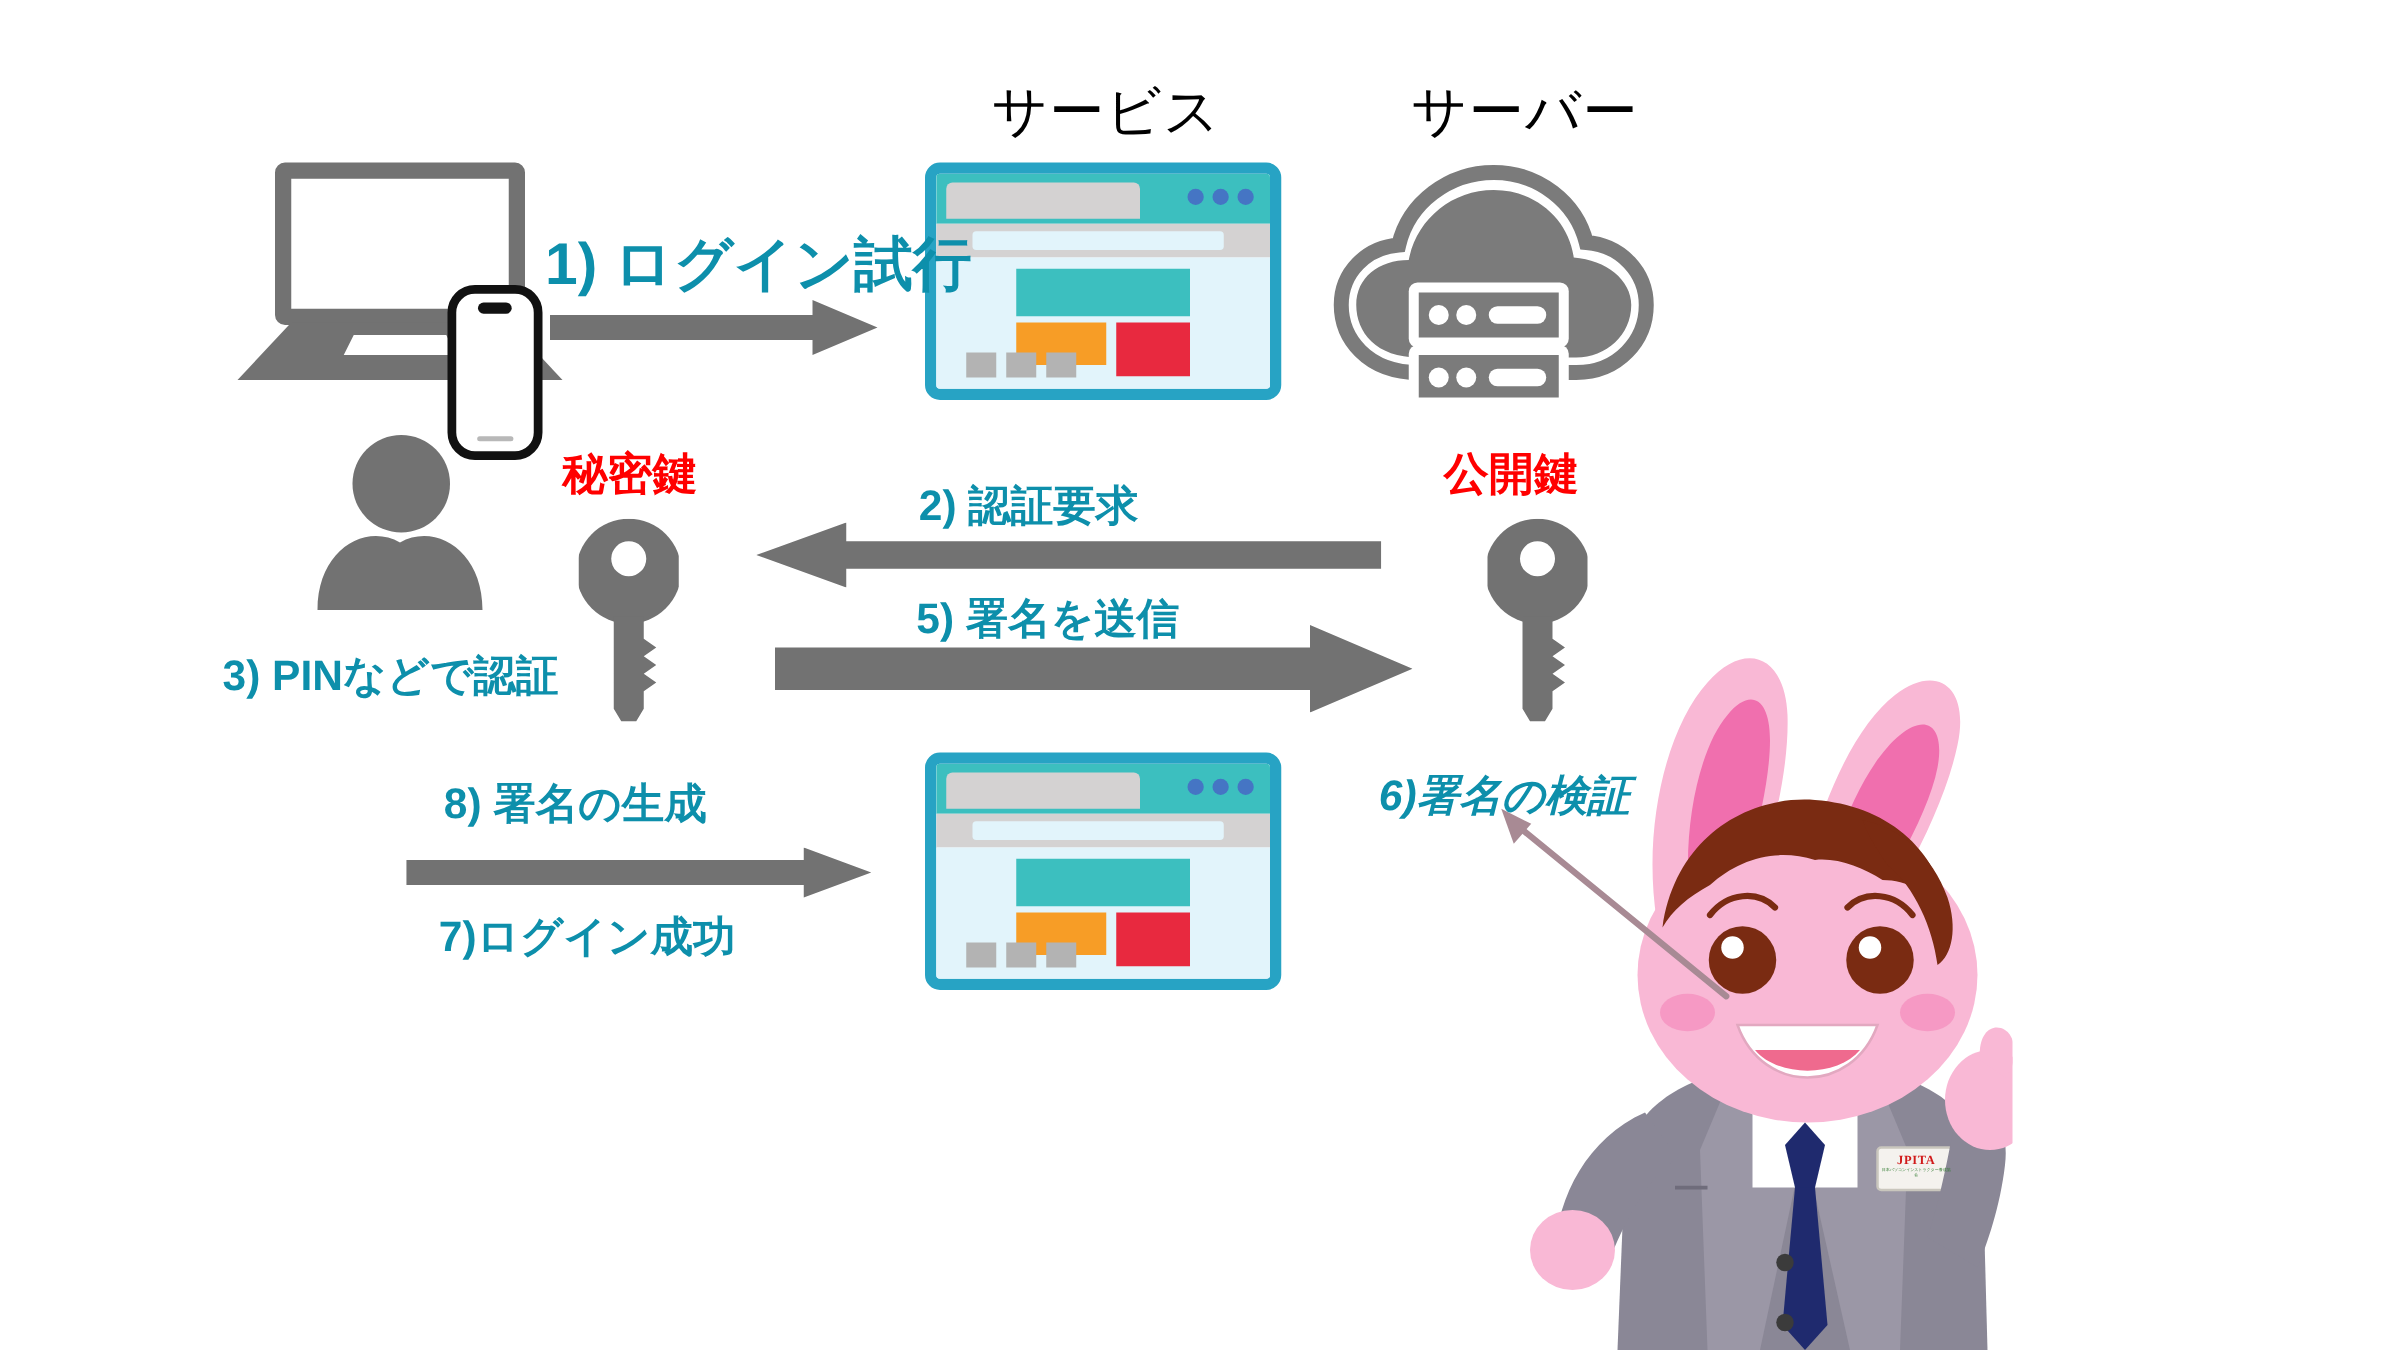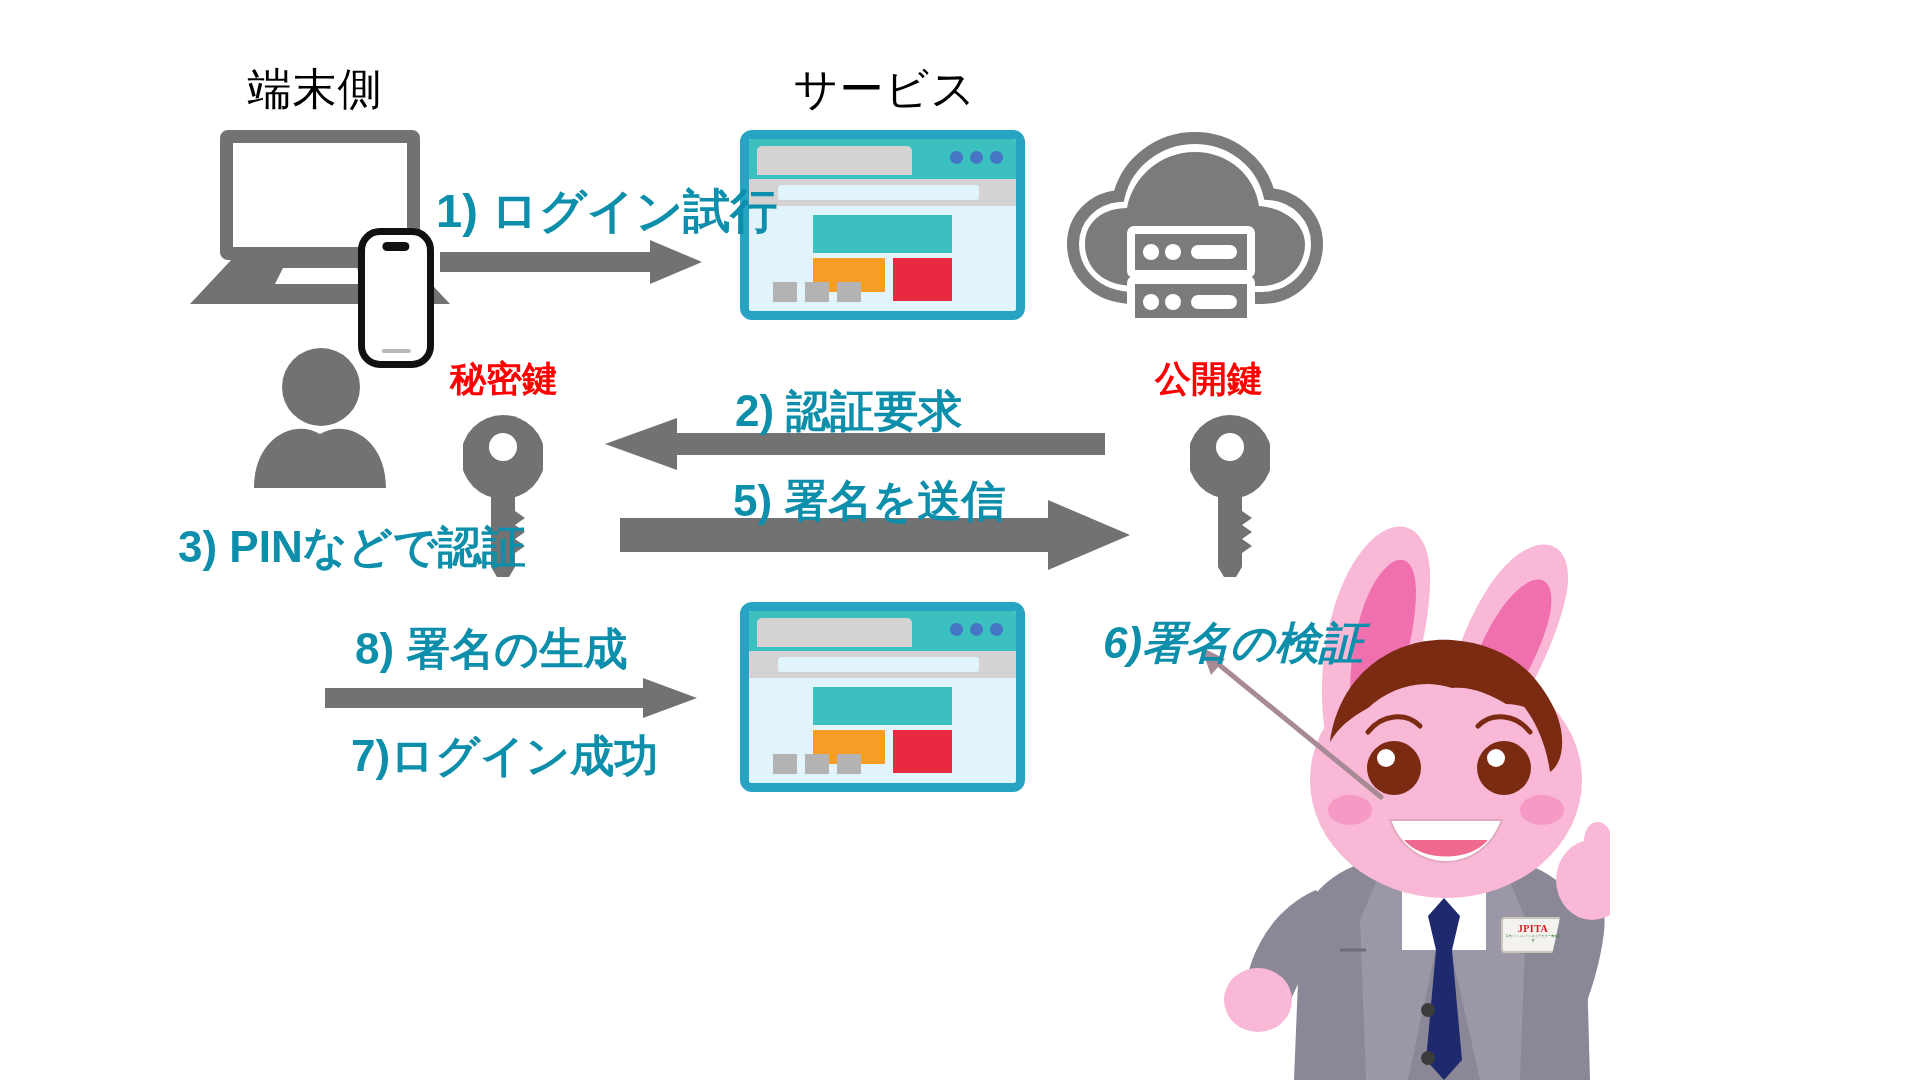--- a/index.html
+++ b/index.html
@@ -24,21 +24,21 @@
   }
 
   
   .step-label {
     color:#0d8fab;
     font-weight:bold;
     white-space:nowrap;
     letter-spacing:0px;
   }
   .step-lg { font-size:47px; }
-  .step-md { font-size:44px; }
+  .step-md { font-size:34px; }
 
   .key-label {
     color:#ff0000;
     font-weight:bold;
     font-size:36px;
     white-space:nowrap;
   }
 
   
   .arrow { position:absolute; }
@@ -128,24 +128,24 @@
     font-size:10px; font-weight:bold; color:#d11a1a;
     font-family:"Liberation Serif", serif;
     letter-spacing:0.5px;
   }
 </style>
 </head>
 <body>
 
 <div class="stage">
 
-  <div class="abs col-head" style="left:190px; top:60px; width:250px;">端末側</div>
 
   <div class="abs col-head" style="left:760px; top:60px; width:250px;">サービス</div>
 
+  <div class="abs col-head" style="left:1095px; top:60px; width:250px;">サーバー</div>
 
   <div class="abs" style="left:185px; top:130px; width:270px; height:180px;">
     <div class="lap-lid" style="left:35px; top:0px; width:200px; height:130px;"></div>
     <svg width="270" height="60" style="position:absolute; left:0; top:128px;">
       <path d="M 48 0 L 222 0 L 265 46 L 5 46 Z" fill="#727272"></path>
       <path d="M 98 10 L 172 10 L 180 26 L 90 26 Z" fill="#ffffff"></path>
     </svg>
   </div>
 
   <div class="phone" style="left:358px; top:228px; width:76px; height:140px;">

